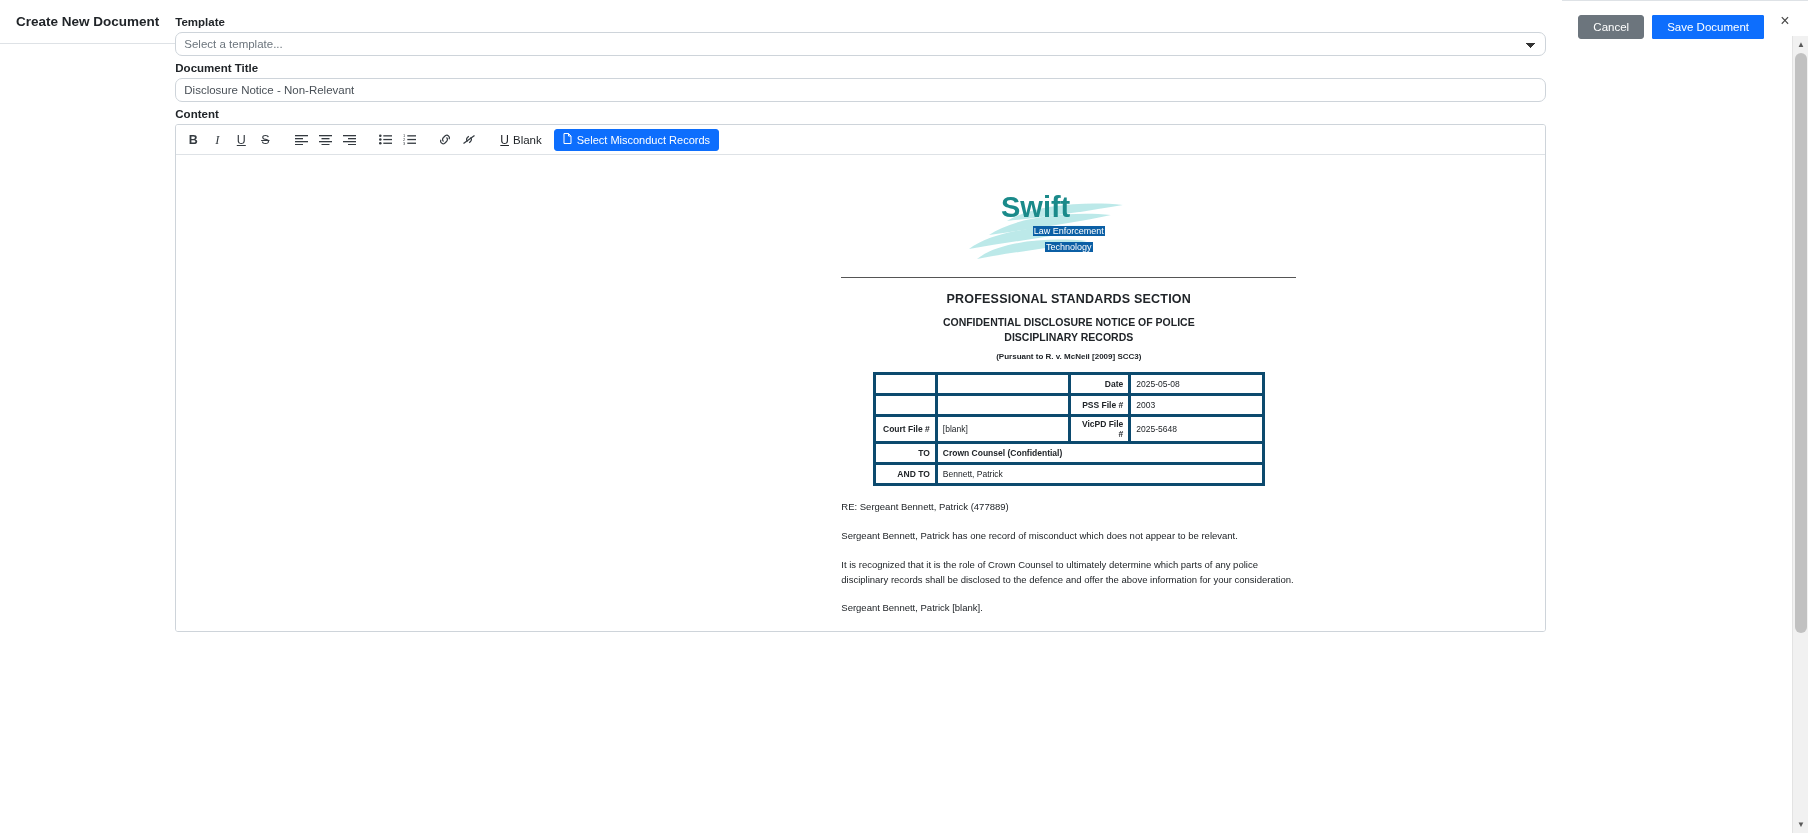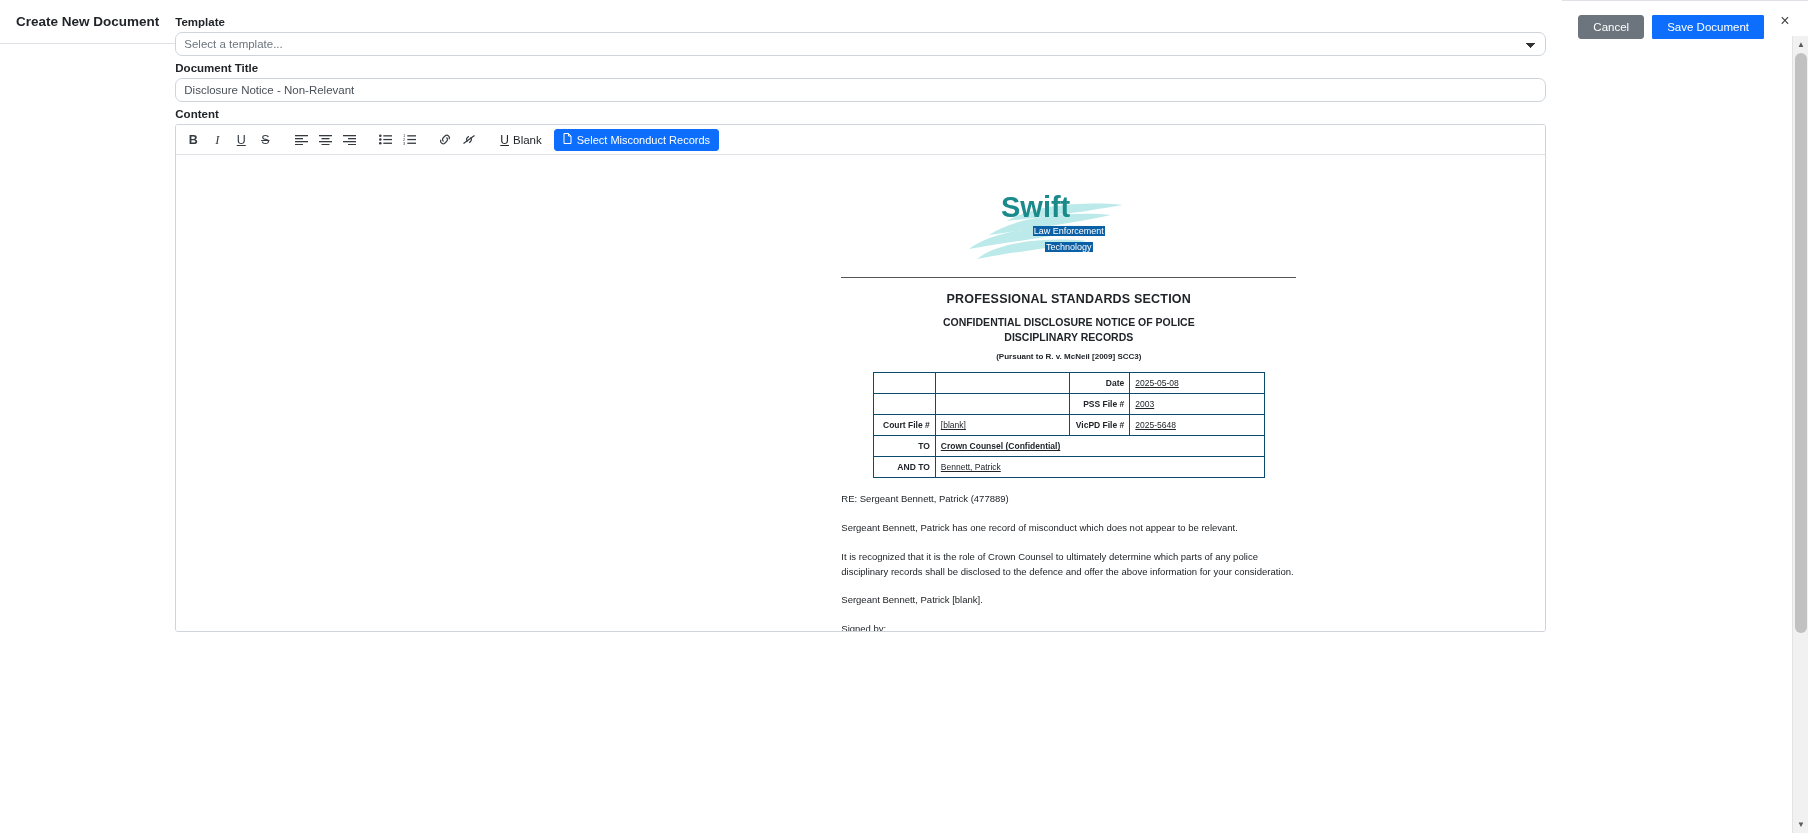--- a/index.html
+++ b/index.html
@@ -194,28 +194,28 @@
     margin: 7px 0 11px 0;
     font-weight: bold;
   }
   table.doc-table {
     border-collapse: collapse;
     width: 392px;
     margin: 0 auto 14px auto;
     table-layout: fixed;
   }
   table.doc-table td {
-    border: 1px solid #0c4a6e;
+    border: 3px solid #0c4a6e;
     height: 21px;
     padding: 2px 5px;
     font-size: 8.5px;
     vertical-align: middle;
   }
   td.lbl { text-align: right; font-weight: bold; width: 62px; }
-  td.val { font-weight: normal; text-decoration: underline; }
+  td.val { font-weight: normal; }
   td.lbl2 { text-align: right; font-weight: bold; width: 60px; }
   .doc p {
     font-size: 9.5px;
     line-height: 1.55;
     margin: 0 0 14px 0;
   }
   .modal-footer {
     flex: 0 0 auto;
     height: 52px;
     border-top: 1px solid #dee2e6;

